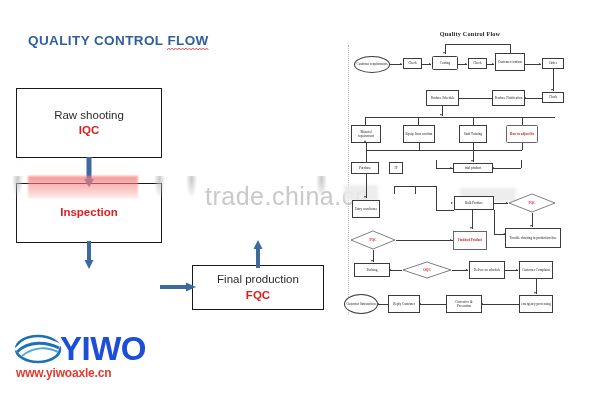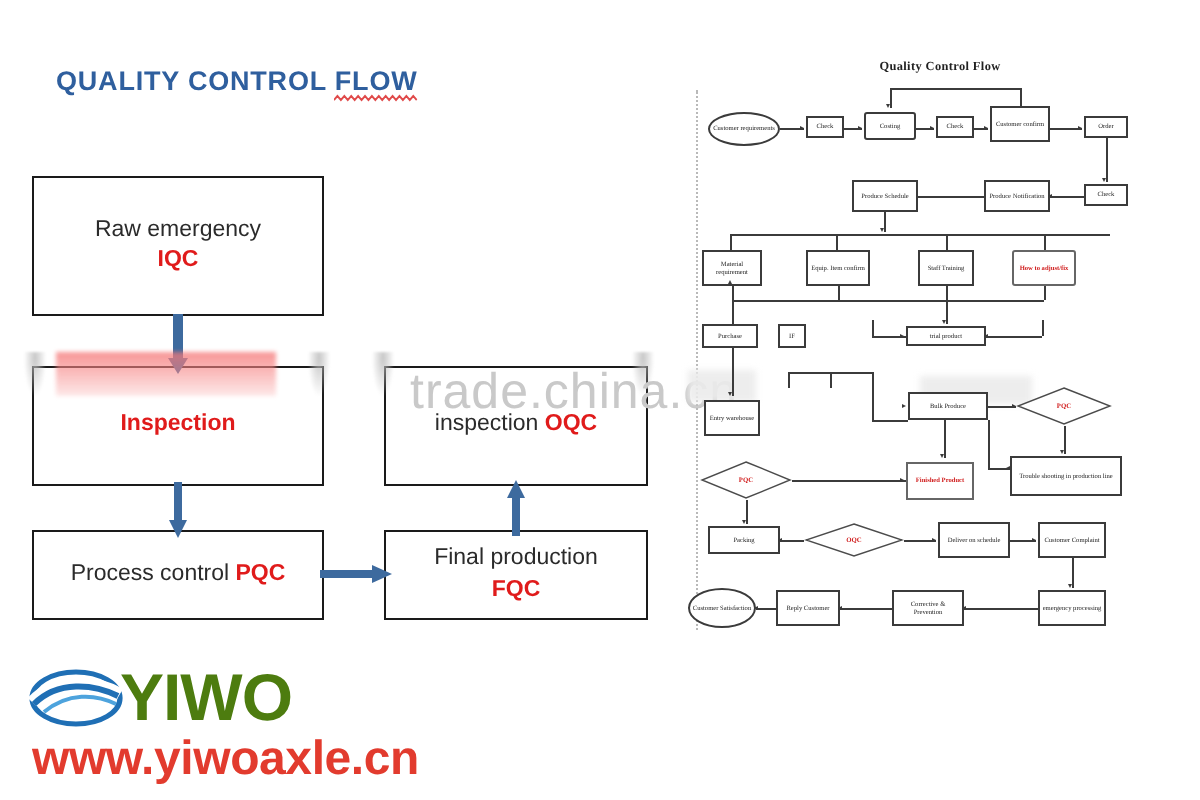--- a/index.html
+++ b/index.html
@@ -65,25 +65,25 @@
     background:radial-gradient(ellipse at 50% 15%,rgba(190,190,190,.85),rgba(255,255,255,0) 72%);
     filter:blur(.6px);
   }
 
   
   .logo-wrap{position:absolute;left:14px;top:330px;width:250px;height:62px;}
   .logo-mark{position:absolute;left:0;top:4px;width:48px;height:30px;}
   .logo-word{
     position:absolute;left:46px;top:0px;
     font-size:33px;font-weight:bold;letter-spacing:-.5px;
-    color:#4d7c0f;font-family:"Liberation Sans",sans-serif;
+    color:#1d4ed8;font-family:"Liberation Sans",sans-serif;
   }
   .logo-url{
     position:absolute;left:2px;top:36px;
-    font-size:24px;font-weight:bold;color:#e23b2e;letter-spacing:-.2px;
+    font-size:12px;font-weight:bold;color:#e23b2e;letter-spacing:-.2px;
   }
 
   
   .trade-wm{
     position:absolute;left:205px;top:182px;
     font-size:25px;color:#c9c9c9;letter-spacing:.5px;
     white-space:nowrap;pointer-events:none;
     font-family:"Liberation Sans",sans-serif;
   }
 
@@ -135,41 +135,35 @@
 
   <div class="left-panel">
 
     <div class="headline">
       <span>QUALITY CONTROL </span><span class="flow"><span>FLOW</span><svg class="squiggle" viewBox="0 0 48 5" preserveAspectRatio="none">
             <path d="M0 3 L2 1 L4 3 L6 1 L8 3 L10 1 L12 3 L14 1 L16 3 L18 1 L20 3 L22 1 L24 3 L26 1 L28 3 L30 1 L32 3 L34 1 L36 3 L38 1 L40 3 L42 1 L44 3 L46 1 L48 3" fill="none" stroke="#e04a4a" stroke-width="1"></path>
           </svg></span>
     </div>
 
     <div class="box" id="box-iqc">
-      <span class="ln">Raw emergency</span>
+      <span class="ln">Raw shooting</span>
       <span class="ln code">IQC</span>
     </div>
 
     <div class="box" id="box-ipqc">
       <span class="ln"></span>
       <span class="ln code">Inspection</span>
     </div>
 
-    <div class="box" id="box-pqc">
-      <span class="ln"><span>Process control </span><span class="code">PQC</span></span>
-    </div>
 
     <div class="box" id="box-fqc">
       <span class="ln">Final production</span>
       <span class="ln code">FQC</span>
     </div>
 
-    <div class="box" id="box-oqc">
-      <span class="ln"><span>inspection </span><span class="code">OQC</span></span>
-    </div>
 
     <div class="arrow" style="left:83px;top:157px;width:12px;height:30px;">
       <svg width="12" height="30" viewBox="0 0 12 30">
           <line x1="6" y1="0" x2="6" y2="24" stroke="#3d6a9e" stroke-width="5"></line>
           <path d="M1 22 L11 22 L6 30 Z" fill="#3d6a9e"></path>
         </svg>
     </div>
 
     <div class="arrow" style="left:83px;top:241px;width:12px;height:28px;">
       <svg width="12" height="28" viewBox="0 0 12 28">

